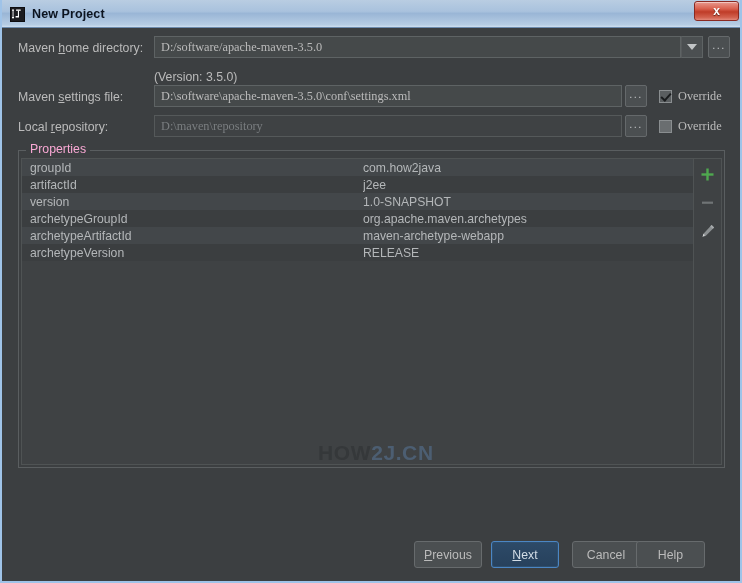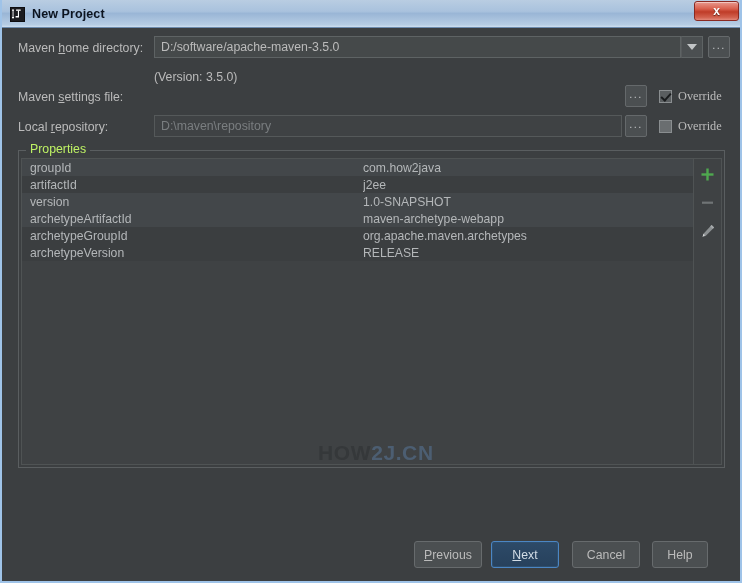--- a/index.html
+++ b/index.html
@@ -105,21 +105,21 @@
   }
   .form-label u { text-decoration: underline; }
 
   .text-input {
     position: absolute;
     box-sizing: border-box;
     background: #45494a;
     border: 1px solid #5e6364;
     color: #bbbbbb;
     font-size: 12.3px;
-    font-family: Liberation Sans, sans-serif;
+    font-family: Liberation Serif, serif;
     padding: 0 6px;
     display: flex;
     align-items: center;
     white-space: nowrap;
     overflow: hidden;
   }
   .text-input.disabled {
     color: #7a7e80;
     background: #3f4244;
     border-color: #55595a;
@@ -210,21 +210,21 @@
     height: 318px;
     box-sizing: border-box;
     border: 1px solid #5a5e60;
   }
   #properties-legend {
     position: absolute;
     left: 24px; top: 114px;
     background: #3c3f41;
     padding: 0 4px;
     font-size: 12.3px;
-    color: #bef264;
+    color: #f9a8d4;
     white-space: nowrap;
   }
   #properties-inner {
     position: absolute;
     left: 19px; top: 130px;
     width: 701px;
     height: 307px;
     box-sizing: border-box;
     border: 1px solid #4f5354;
     background: #3f4244;
@@ -359,20 +359,23 @@
     </div>
     <div class="browse-btn" style="left:706px; top:8px; width:22px; height:22px;">
       <span>...</span>
     </div>
 
     <div class="version-note" style="left:152px; top:42px;">(Version: 3.5.0)</div>
 
     <div class="form-label" style="left:16px; top:62px;">
       <span>Maven </span><u>s</u><span>ettings file:</span>
     </div>
+    <div class="text-input" style="left:152px; top:57px; width:468px; height:22px;">
+      <span>D:\software\apache-maven-3.5.0\conf\settings.xml</span>
+    </div>
     <div class="browse-btn" style="left:623px; top:57px; width:22px; height:22px;">
       <span>...</span>
     </div>
     <div class="checkbox-row" style="left:657px; top:61px;">
       <span class="cb-box checked"></span>
       <span class="cb-label">Override</span>
     </div>
 
     <div class="form-label" style="left:16px; top:92px;">
       <span>Local </span><u>r</u><span>epository:</span>
@@ -399,27 +402,27 @@
           <span class="prop-val">com.how2java</span>
         </div>
         <div class="prop-row even">
           <span class="prop-key">artifactId</span>
           <span class="prop-val">j2ee</span>
         </div>
         <div class="prop-row odd">
           <span class="prop-key">version</span>
           <span class="prop-val">1.0-SNAPSHOT</span>
         </div>
+        <div class="prop-row even">
+          <span class="prop-key">archetypeGroupId</span>
+          <span class="prop-val">org.apache.maven.archetypes</span>
+        </div>
         <div class="prop-row odd">
           <span class="prop-key">archetypeArtifactId</span>
           <span class="prop-val">maven-archetype-webapp</span>
-        </div>
-        <div class="prop-row even">
-          <span class="prop-key">archetypeGroupId</span>
-          <span class="prop-val">org.apache.maven.archetypes</span>
         </div>
         <div class="prop-row even">
           <span class="prop-key">archetypeVersion</span>
           <span class="prop-val">RELEASE</span>
         </div>
 
         <div id="watermark">
           <span id="wm-a">HOW</span><span id="wm-b">2J.CN</span>
         </div>
       </div>
@@ -449,18 +452,18 @@
 
     <div class="dlg-btn" style="left:412px; top:513px; width:68px;">
       <span><span></span><u>P</u><span>revious</span></span>
     </div>
     <div class="dlg-btn default" style="left:489px; top:513px; width:68px;">
       <span><span></span><u>N</u><span>ext</span></span>
     </div>
     <div class="dlg-btn" style="left:570px; top:513px; width:68px;">
       <span>Cancel</span>
     </div>
-    <div class="dlg-btn" style="left:650px; top:513px; width:56px;">
+    <div class="dlg-btn" style="left:634px; top:513px; width:69px;">
       <span>Help</span>
     </div>
 
   </div>
 </div>
 
 </body></html>

